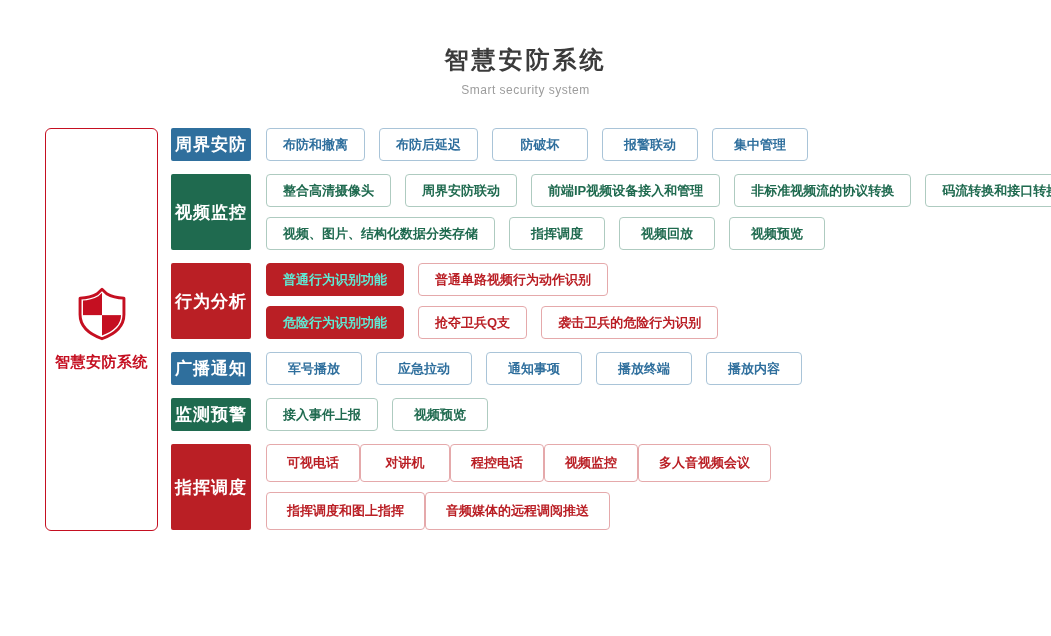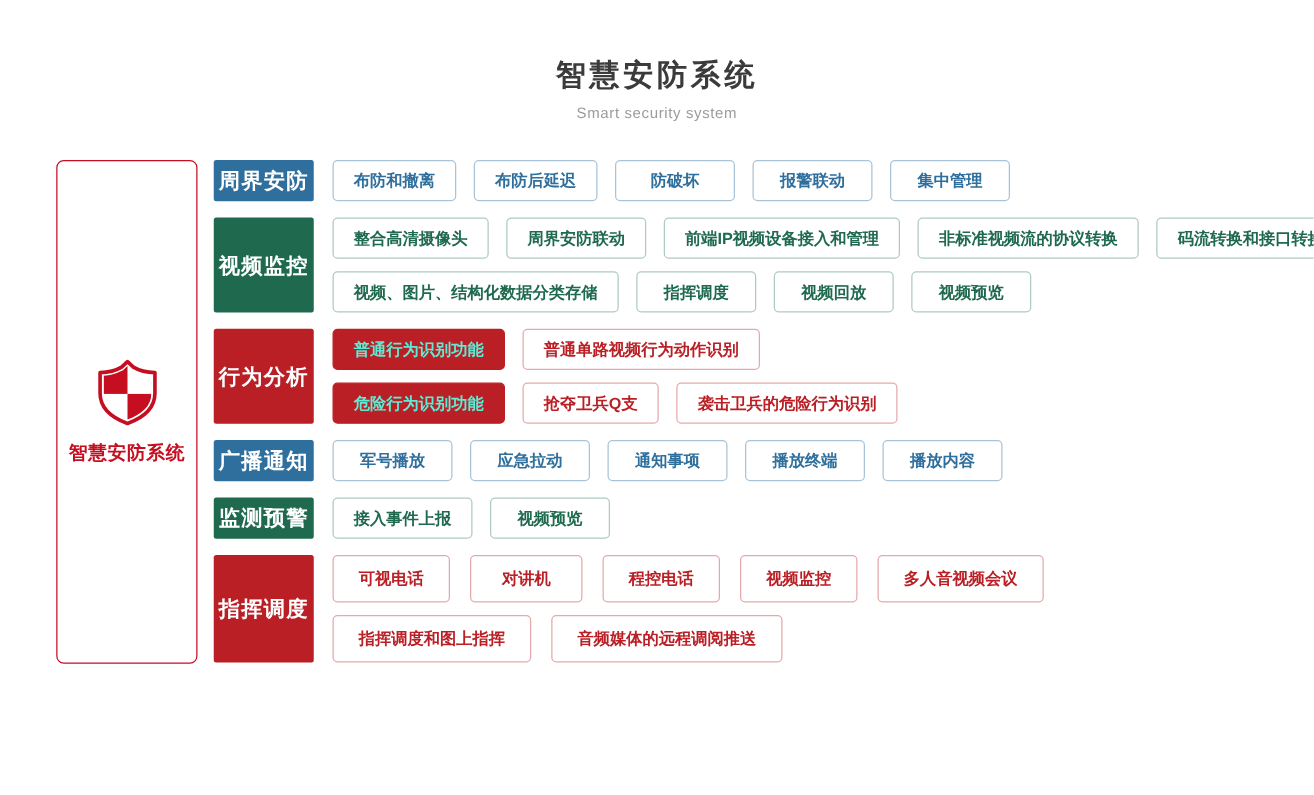--- a/index.html
+++ b/index.html
@@ -111,21 +111,21 @@
   .item.filled {
     background: var(--main);
     border-color: var(--main);
     color: #5eead4;
   }
   .row.big .item {
     height: 38px;
     min-width: 90px;
     padding: 0 20px;
   }
-  .row.big .line { gap: 16px; }
+  .row.big .line { gap: 0; }
 </style>
 </head>
 <body>
 
 <div class="page">
 
   <div class="hdr-title">智慧安防系统</div>
   <div class="hdr-sub">Smart security system</div>
 
   <div class="root-box">

